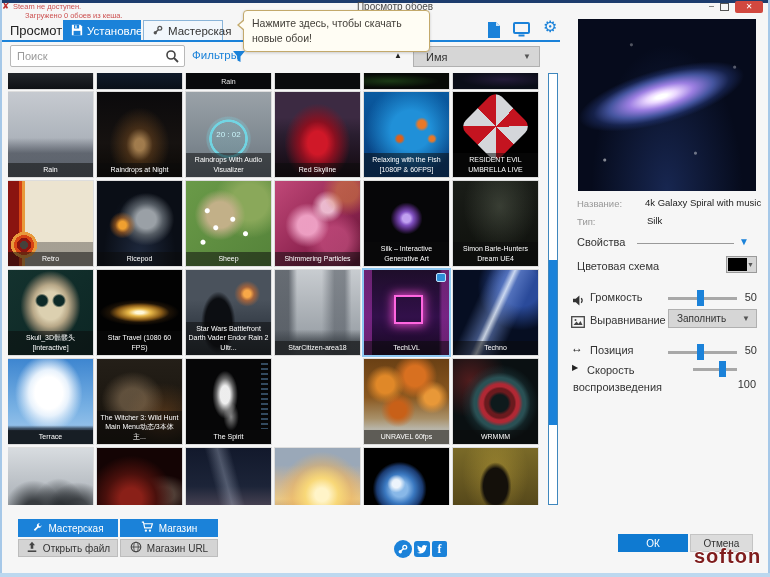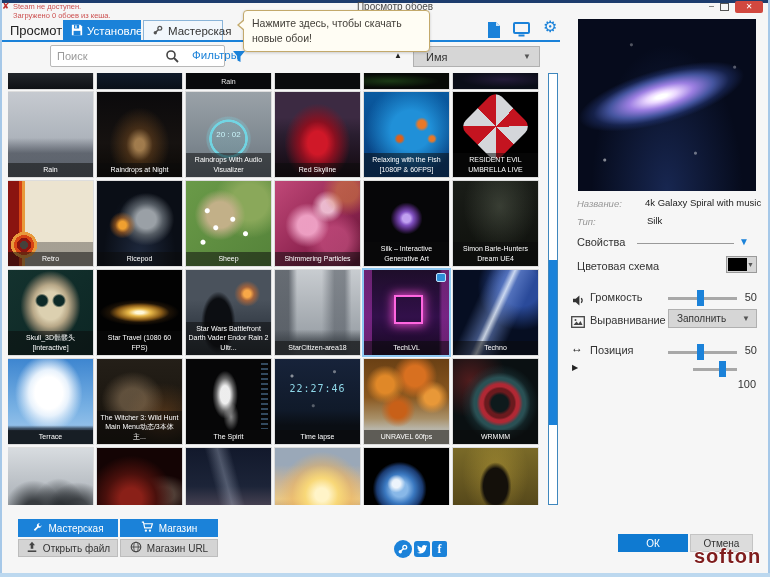--- a/index.html
+++ b/index.html
@@ -13,41 +13,41 @@
   .edge-r{left:768px;top:0;width:2px;height:577px;background:#a6c8e8;}
   .edge-b{left:0;top:573px;width:770px;height:4px;background:#bcd8ef;}
   .titlebar-title{left:285px;top:1px;width:220px;text-align:center;font-size:10px;color:#4a4a4a;}
   .win-min{left:705px;top:2px;width:13px;height:11px;text-align:center;font-size:9px;color:#444;line-height:9px;cursor:default;}
   .win-max{left:720px;top:3px;width:9px;height:8px;border:1px solid #555;}
   .win-close{left:735px;top:1px;width:28px;height:12px;background:#d1483f;border-radius:2px;color:#fff;
              font-size:8px;text-align:center;line-height:12px;}
   
   .status-icon{left:2px;top:1px;font-size:9px;color:#c03030;}
   .status1{left:13px;top:2px;font-size:7.5px;color:#cc4f4f;}
-  .status2{left:13px;top:11px;font-size:7.5px;color:#cc4f4f;}
+  .status2{left:25px;top:11px;font-size:7.5px;color:#cc4f4f;}
   
   .browse-label{left:10px;top:23px;font-size:13px;color:#222;}
   .tab{top:20px;height:21px;display:flex;align-items:center;gap:4px;padding:0 8px;font-size:11.5px;}
   .tab-installed{left:63px;width:78px;background:#1b82d9;color:#fff;}
   .tab-workshop{left:143px;width:80px;background:#f2f7fc;border:1px solid #8ab4d8;color:#333;}
   .tab-underline{left:0;top:40px;width:560px;height:2px;background:#1b82d9;}
   .tb-icon{top:22px;width:16px;height:16px;}
   .ic-doc{left:487px;}
   .ic-mon{left:513px;}
   .ic-gear{left:543px;top:19px;font-size:16px;color:#1b82d9;line-height:16px;}
   
   .tooltip{left:243px;top:10px;width:187px;background:#fffdf4;border:1px solid #c3a96b;border-radius:4px;
            padding:5px 8px;font-size:10.5px;color:#44403a;line-height:1.45;box-shadow:0 1px 3px rgba(0,0,0,.18);z-index:5;}
   .tooltip::before{content:"";position:absolute;left:-7px;top:8px;border-top:6px solid transparent;
            border-bottom:6px solid transparent;border-right:7px solid #c3a96b;}
   .tooltip::after{content:"";position:absolute;left:-5px;top:9px;border-top:5px solid transparent;
            border-bottom:5px solid transparent;border-right:6px solid #fffdf4;}
   
   .search-box{left:10px;top:45px;width:175px;height:22px;border:1px solid #b8b8b8;border-radius:2px;
-              background:#fff;font-size:11px;padding:0 22px 0 6px;color:#333;font-family:"Liberation Sans",sans-serif;margin-left:40px;}
+              background:#fff;font-size:11px;padding:0 22px 0 6px;color:#333;font-family:"Liberation Sans",sans-serif;}
   .search-box::placeholder{color:#9a9a9a;}
   .search-icon{left:165px;top:49px;width:14px;height:14px;}
   .filters-label{left:192px;top:49px;font-size:11.5px;color:#1b82d9;}
   .funnel-icon{left:233px;top:49px;width:12px;height:12px;}
   .sort-dir{left:394px;top:51px;font-size:8px;color:#222;}
   .sort-box{left:413px;top:46px;width:127px;height:21px;background:#d6d6d6;border:1px solid #b0b0b0;
             display:flex;align-items:center;font-size:11px;color:#333;padding:0 8px 0 12px;}
   .sort-box .caret{margin-left:auto;font-size:8px;color:#555;}
   
   .grid{left:8px;top:73px;width:532px;height:432px;overflow:hidden;}
@@ -106,21 +106,21 @@
   .scroll-thumb{left:549px;top:260px;width:8px;height:165px;background:#1b82d9;}
   
   .preview{left:578px;top:19px;width:178px;height:172px;background:#060b1c;overflow:hidden;
     background-image:radial-gradient(circle at 15% 82%,rgba(255,255,255,.5) 0 1px,transparent 2px),
       radial-gradient(circle at 66% 78%,rgba(255,255,255,.4) 0 1px,transparent 2px),
       radial-gradient(circle at 88% 28%,rgba(255,255,255,.35) 0 1px,transparent 2px),
       radial-gradient(circle at 30% 15%,rgba(255,255,255,.3) 0 1px,transparent 2px),
       radial-gradient(ellipse at 50% 100%,rgba(50,80,160,.4),transparent 60%);}
   .galaxy{position:absolute;left:-12%;top:8%;width:124%;height:80%;transform:rotate(-16deg);
     background:radial-gradient(ellipse 44% 22% at 48% 45%,#fff 0 6%,#ead6ff 16%,#9d7fe2 34%,#45559f 55%,rgba(40,60,130,.45) 72%,transparent 88%);}
-  .lab-grey{font-size:9.5px;color:#979797;font-style:italic;}
+  .lab-grey{font-size:9.5px;color:#979797;}
   .val-dark{font-size:9.5px;color:#222;white-space:nowrap;}
   .p-label{font-size:11px;color:#333;}
   .slider-track{height:3px;background:#a8a8a8;}
   .slider-thumb{width:7px;height:16px;background:#1b82d9;}
   .dropdown{background:#d6d6d6;border:1px solid #b0b0b0;display:flex;align-items:center;font-size:10px;color:#333;padding:0 6px 0 8px;}
   .dropdown .caret{margin-left:auto;font-size:8px;color:#555;}
   .swatch{left:726px;top:256px;width:31px;height:17px;border:1px solid #9a9a9a;background:#d6d6d6;display:flex;align-items:center;}
   .swatch .chip{width:19px;height:13px;margin-left:1px;background:#000;}
   .swatch .caret{margin-left:auto;margin-right:2px;font-size:7px;color:#555;}
   
@@ -264,24 +264,20 @@
       </div>
       <div class="tile bg-terrace" style="left: 0px; top: 286px;">
         <div class="cap">Terrace</div>
       </div>
       <div class="tile bg-witcher" style="left: 89px; top: 286px;">
         <div class="cap">The Witcher 3: Wild Hunt Main Menu动态/3本体主...</div>
       </div>
       <div class="tile bg-spirit" style="left: 178px; top: 286px;">
         <div class="cap">The Spirit</div>
       </div>
-      <div class="tile bg-timelapse" style="left: 267px; top: 286px;">
-        <div class="ovl">22:27:46</div>
-        <div class="cap">Time lapse</div>
-      </div>
       <div class="tile bg-unravel" style="left: 356px; top: 286px;">
         <div class="cap">UNRAVEL 60fps</div>
       </div>
       <div class="tile bg-wrmmm" style="left: 445px; top: 286px;">
         <div class="cap">WRMMM</div>
       </div>
       <div class="tile bg-zombies" style="left: 0px; top: 375px;"></div>
       <div class="tile bg-horror" style="left: 89px; top: 375px;"></div>
       <div class="tile bg-milkyway" style="left: 178px; top: 375px;"></div>
       <div class="tile bg-sunset" style="left: 267px; top: 375px;"></div>
@@ -330,20 +326,21 @@
     <span class="caret">▼</span>
   </div>
 
   <div class="abs" style="left:571px;top:341px;font-size:12px;color:#222">↔</div>
   <div class="abs p-label" style="left:590px;top:344px">Позиция</div>
   <div class="abs slider-track" style="left:668px;top:351px;width:69px"></div>
   <div class="abs slider-thumb" style="left:697px;top:344px"></div>
   <div class="abs p-label" style="left:737px;top:344px;width:20px;text-align:right">50</div>
 
   <div class="abs" style="left:572px;top:363px;font-size:8px;color:#222">▶</div>
+  <div class="abs p-label" style="left:573px;top:362px;width:112px;text-indent:14px;line-height:1.55">Скорость воспроизведения</div>
   <div class="abs slider-track" style="left:693px;top:368px;width:44px"></div>
   <div class="abs slider-thumb" style="left:719px;top:361px"></div>
   <div class="abs p-label" style="left:730px;top:378px;width:26px;text-align:right">100</div>
 
   <div class="abs f-btn f-blue" style="left:18px;top:519px;width:100px">
     <span><svg width="11" height="11" viewBox="0 0 16 16">
           <path fill="#fff" d="M13.6 4.2a3.4 3.4 0 0 1-4.6 4L4.4 13l-1.8-1.8 4.7-4.7a3.4 3.4 0 0 1 4-4.5L9.4 3.9l1 1.8 1.9.8z"></path>
         </svg></span>
     <span>Мастерская</span>
   </div>

